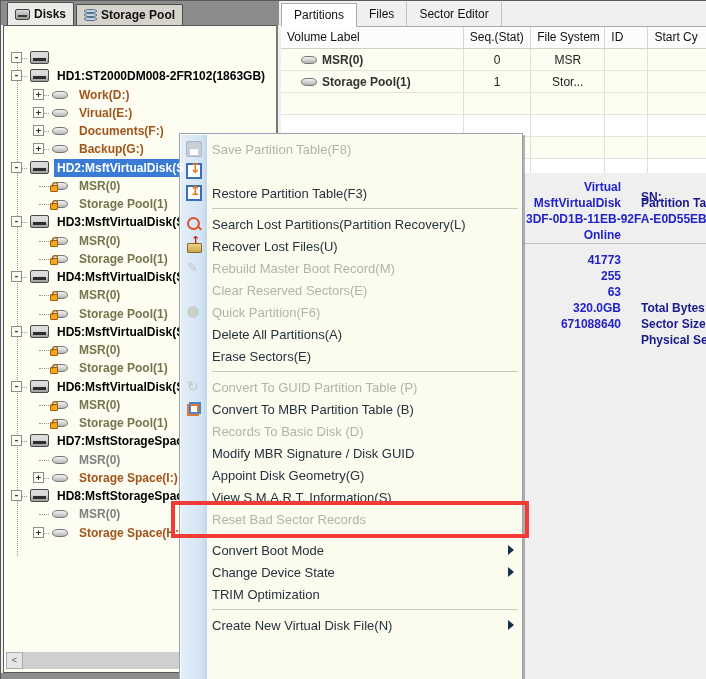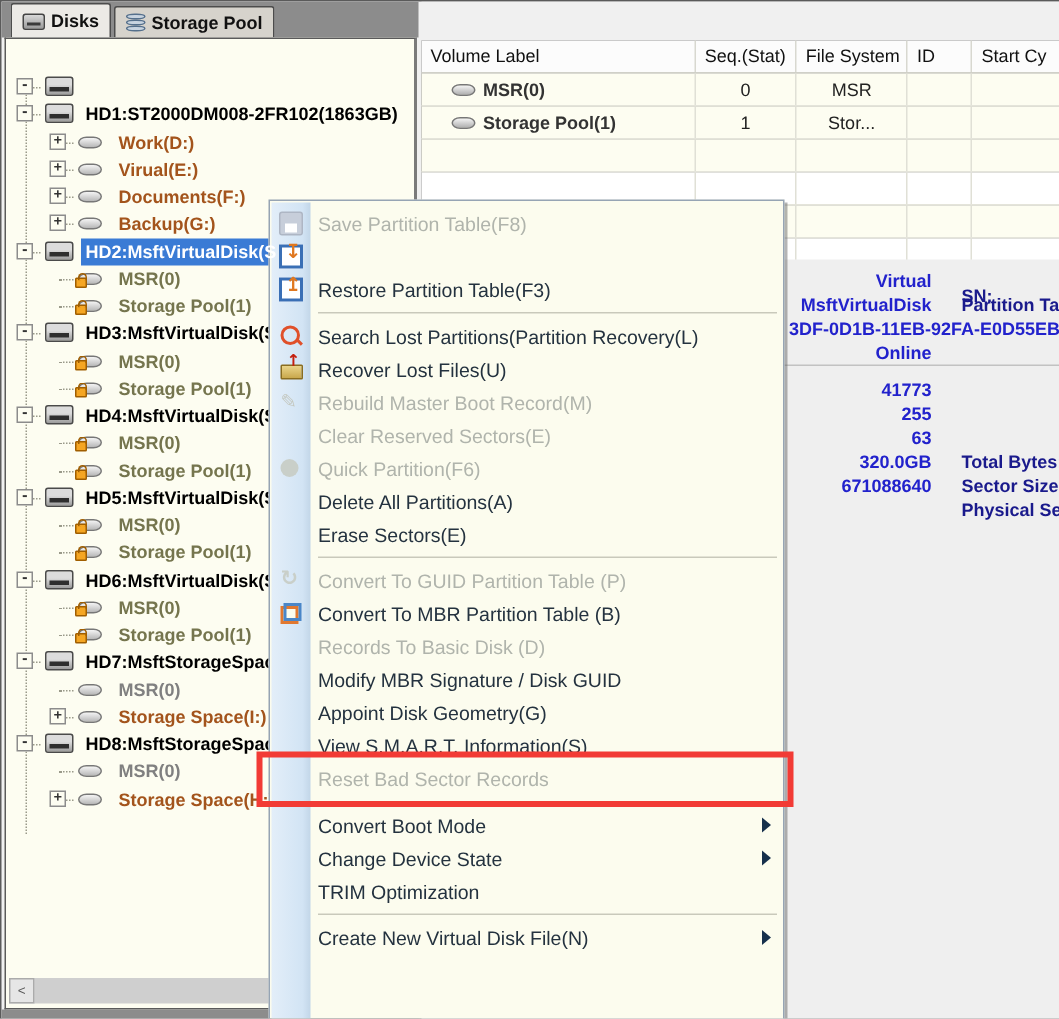--- a/index.html
+++ b/index.html
@@ -39,21 +39,21 @@
   .trow.selected .sel-bar { position:absolute; left:50px; right:-6px; top:0; bottom:0; background:#3A7BD5; }
   .trow.selected .tlabel { color:#FFF; z-index:1; }
   
   .tree-hscroll { position:absolute; left:2px; bottom:3px; width:268px; height:17px; background:#CFCFCF; display:flex; }
   .hs-btn { width:17px; height:17px; background:#E6E6E6; border:1px solid #ABABAB; color:#555; font-size:9px; line-height:15px; text-align:center; }
   
   .right-panel { position:absolute; left:280px; top:0; width:426px; height:679px; background:#F0F0F0; }
   .rtabs { position:absolute; left:0; top:0; right:0; height:26px; display:flex; align-items:flex-end; border-bottom:1px solid #ABABAB; }
   .rtab { height:24px; padding:0 12px; font-size:12px; color:#111; display:flex; align-items:center; border-right:1px solid #C4C4C4; }
   .rtab.active { background:#FFF; border:1px solid #ABABAB; border-bottom:1px solid #FFF; margin-bottom:-1px; font-weight:normal; }
-  .gridtable { position:absolute; left:0; top:26px; right:0; height:146px; background:#404040; }
+  .gridtable { position:absolute; left:0; top:26px; right:0; height:146px; background:#fde047; }
   .g-header { display:flex; height:22px; background:#FCFCFC; border-bottom:1px solid #D0D0C8; }
   .g-hcell { font-size:12px; color:#111; padding:3px 6px; border-right:1px solid #D8D8D0; overflow:hidden; white-space:nowrap; }
   .g-row { display:flex; height:22px; border-bottom:1px solid #E4E4DA; }
   .g-cell { font-size:12px; color:#222; padding:3px 6px; border-right:1px solid #E0E0D6; overflow:hidden; white-space:nowrap; display:flex; align-items:center; gap:5px; }
   .g-cell.center { justify-content:center; }
   .g-cell .part-icon2 { width:16px; height:8px; background:linear-gradient(#F4F4F4,#B0B0B0); border:1px solid #777; border-radius:50%/70%; flex:0 0 auto; }
   .g-cell b { font-weight:bold; color:#333; }
   
   .info { position:absolute; left:0; top:172px; right:0; bottom:0; background:#EFEFEF; font-size:12px; }
   .inf-val { position:absolute; width:340px; text-align:right; color:#2222CC; font-weight:bold; white-space:nowrap; }
@@ -278,20 +278,25 @@
           <div class="tlabel part" style="left: 72px;">Storage Space(H:)</div>
         </div>
       </div>
     <div class="tree-hscroll">
       <div class="hs-btn">&lt;</div>
     </div>
   </div>
   <div class="bottom-strip"></div>
 
   <div class="right-panel">
+    <div class="rtabs" id="rtabs">
+        <div class="rtab active">Partitions</div>
+        <div class="rtab">Files</div>
+        <div class="rtab">Sector Editor</div>
+      </div>
     <div class="gridtable">
       <div class="g-header" id="g-header">
           <div class="g-hcell" style="width: 188px;">Volume Label</div>
           <div class="g-hcell" style="width: 69px;">Seq.(Stat)</div>
           <div class="g-hcell" style="width: 76px;">File System</div>
           <div class="g-hcell" style="width: 44px;">ID</div>
           <div class="g-hcell" style="width: 60px; border-right: none;">Start Cy</div>
         </div>
       <div id="g-rows">
           <div class="g-row" style="background: rgb(253, 253, 241);">

